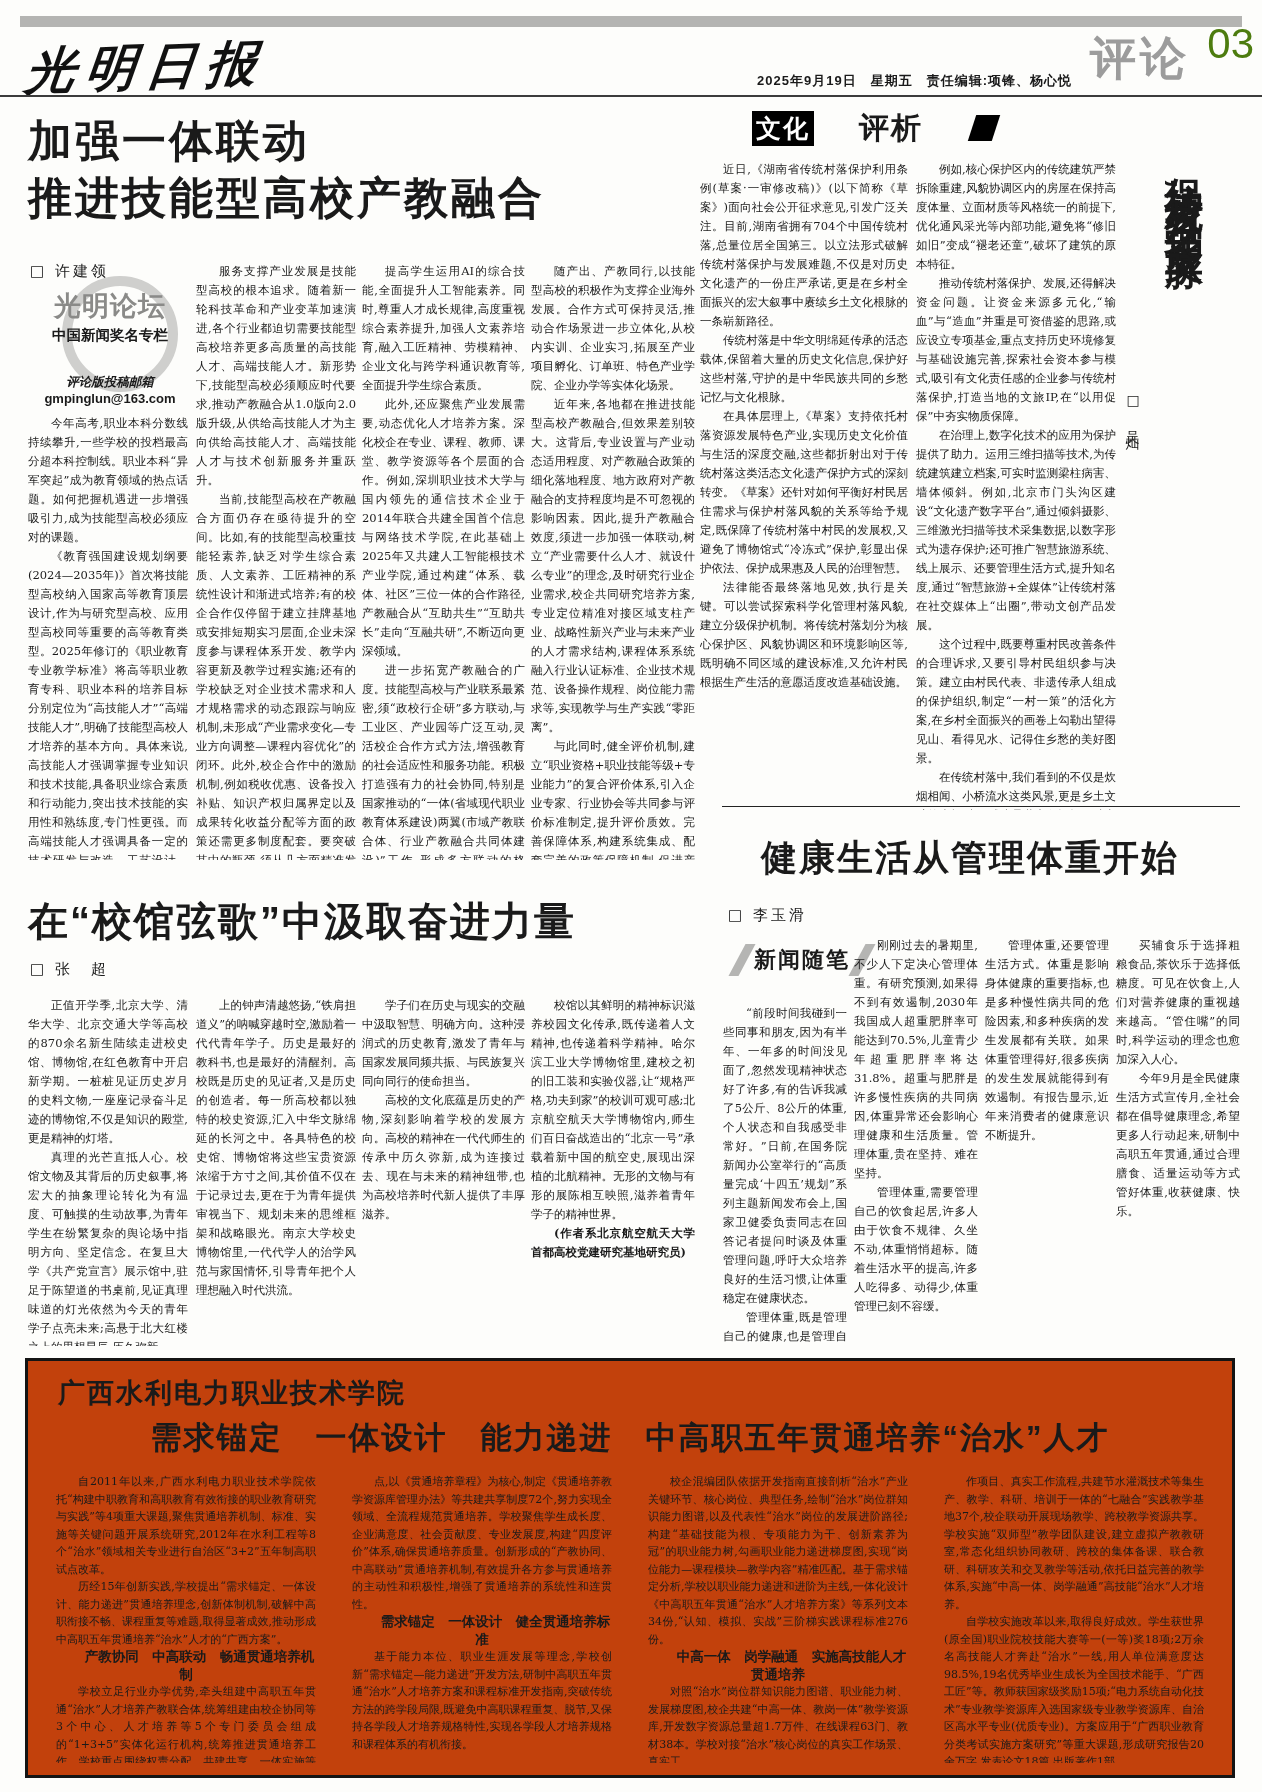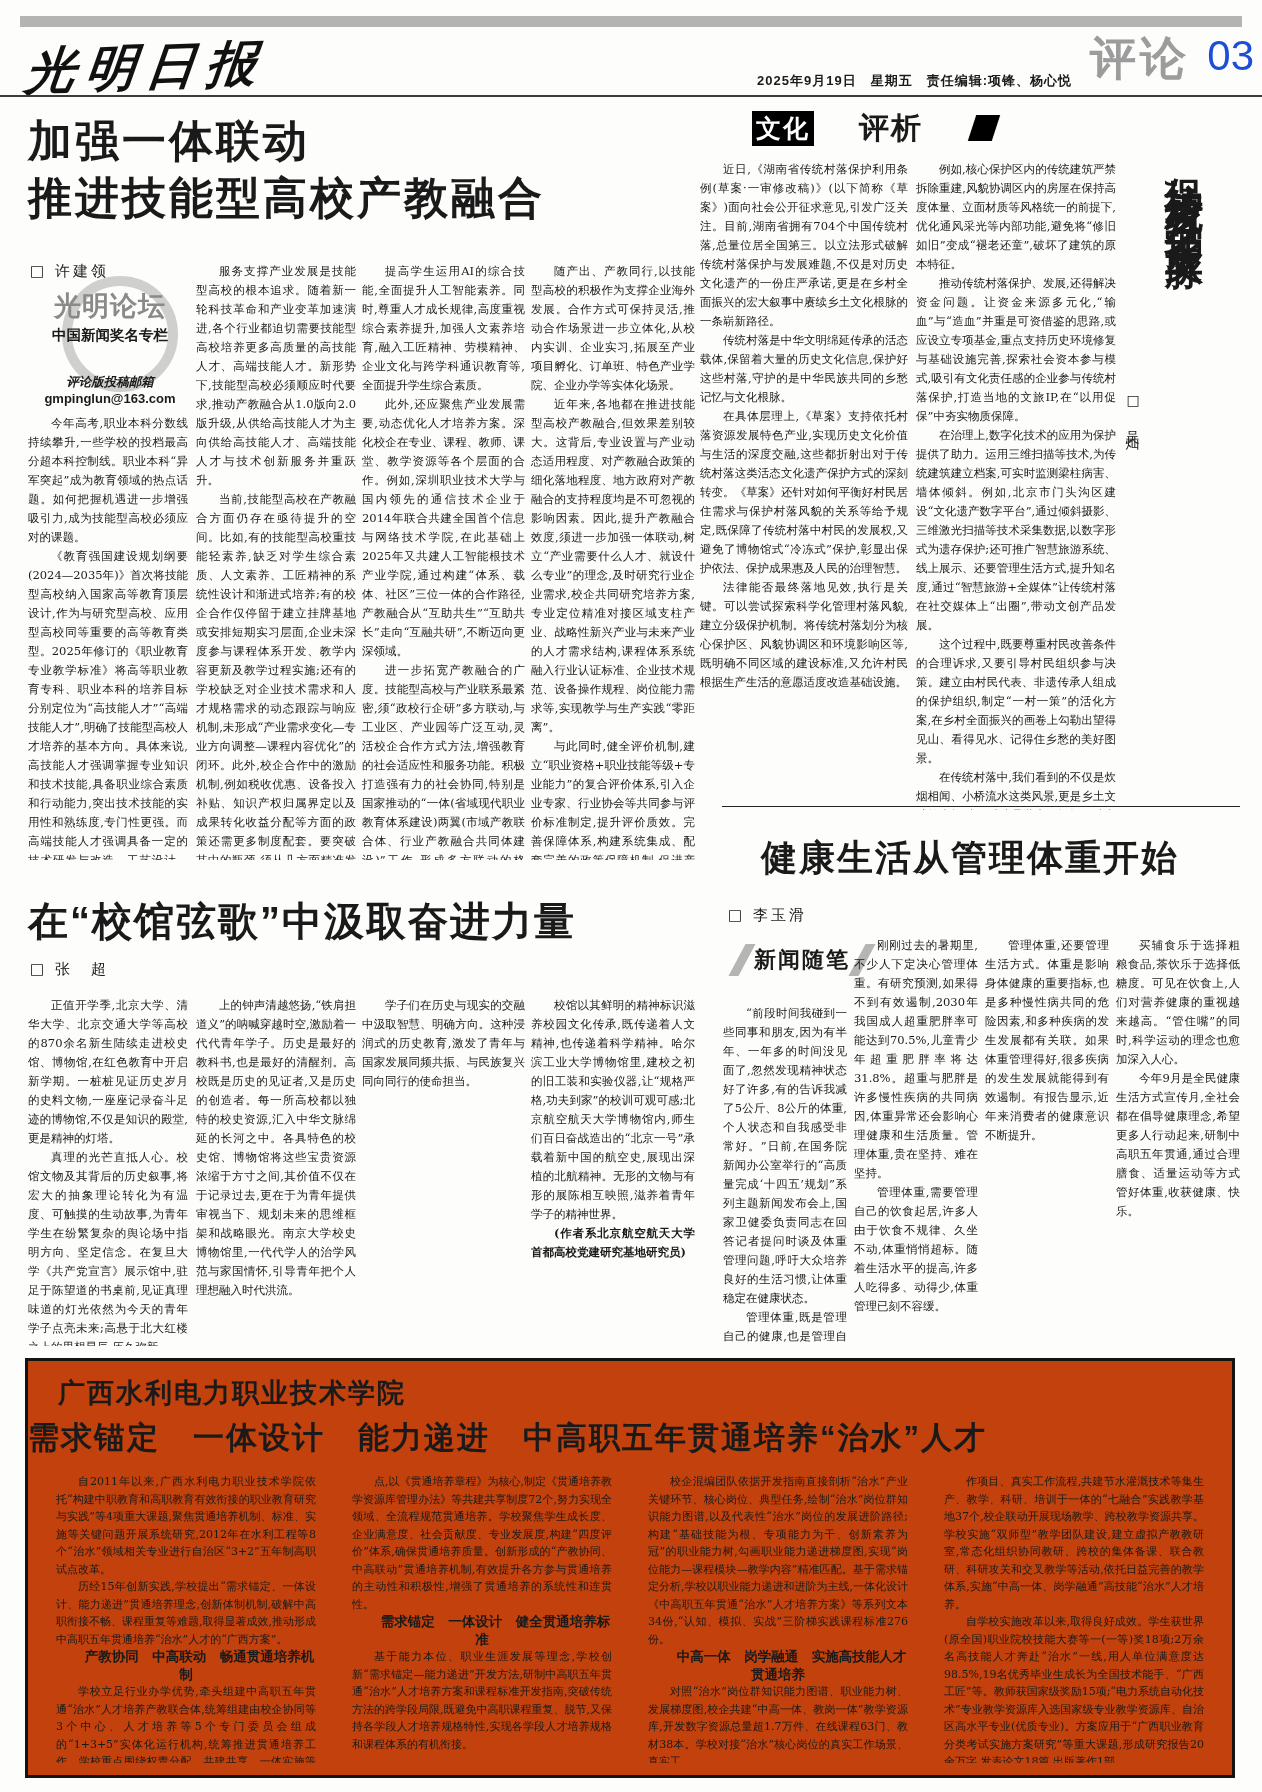--- a/index.html
+++ b/index.html
@@ -6,21 +6,21 @@
   .page{position:relative;width:1262px;height:1792px;margin:0 auto;background:#fdfdfb;
         font-family:"DejaVu Serif","Liberation Serif",serif;color:#1a1a1a;overflow:hidden;}
   
   .topbar{position:absolute;left:20px;right:20px;top:16px;height:11px;background:#b4b4b2;}
   .logo{position:absolute;left:26px;top:34px;font-size:50px;font-weight:bold;font-style:italic;
         letter-spacing:10px;transform:skewX(-8deg) rotate(-2deg);color:#111;}
   .dateline{position:absolute;right:190px;top:72px;font-size:13px;font-weight:bold;
         font-family:"Liberation Sans",sans-serif;letter-spacing:1px;}
   .section-name{position:absolute;right:72px;top:28px;font-size:46px;font-weight:900;color:#9c9c9c;
         font-family:"Liberation Sans",sans-serif;letter-spacing:4px;}
-  .page-num{position:absolute;right:8px;top:32px;font-size:42px;color:#1d4ed8;
+  .page-num{position:absolute;right:8px;top:20px;font-size:42px;color:#4d7c0f;
         font-family:"Liberation Sans",sans-serif;}
   .mast-rule{position:absolute;left:0;right:0;top:95px;height:2px;background:#3c3c3c;}
   
   .col{position:absolute;overflow:hidden;font-size:11.5px;line-height:19px;text-align:justify;}
   .col p{margin:0;text-indent:2em;}
   .col p.note{font-weight:bold;text-indent:2em;}
   .byline{position:absolute;font-size:15px;letter-spacing:3px;}
   
   #a1-head{position:absolute;left:28px;top:112px;width:640px;font-size:44px;font-weight:900;
         line-height:1.3;font-family:"Liberation Sans",sans-serif;letter-spacing:3px;}
@@ -74,21 +74,21 @@
   #a2-byline{left:30px;top:960px;}
   #a2c1{left:28px;top:996px;width:160px;height:350px;}
   #a2c2{left:196px;top:996px;width:160px;height:350px;}
   #a2c3{left:362px;top:996px;width:163px;height:350px;}
   #a2c4{left:531px;top:996px;width:164px;height:350px;}
   
   #ad{position:absolute;left:25px;top:1358px;width:1204px;height:414px;border:3px solid #141414;
         background:#c2410c;}
   #ad .school{position:absolute;left:30px;top:14px;font-size:27px;font-weight:900;
         font-family:"Liberation Sans",sans-serif;letter-spacing:2px;}
-  #ad .headline{position:absolute;left:0;right:0;top:56px;font-size:31px;
+  #ad .headline{position:absolute;left:0;right:0;top:56px;text-align:center;font-size:31px;
         font-weight:900;font-family:"Liberation Sans",sans-serif;letter-spacing:2px;}
   #ad .cols{position:absolute;left:28px;top:112px;right:28px;bottom:12px;display:flex;gap:36px;}
   #ad .acol{flex:1;overflow:hidden;font-size:11px;line-height:17.5px;text-align:justify;}
   #ad .acol p{margin:0;text-indent:2em;}
   #ad .subhead{font-size:13.5px;font-weight:900;text-align:center;margin:9px 0;text-indent:0;
         font-family:"Liberation Sans",sans-serif;}
   #ad .credits{text-align:right;text-indent:0;font-size:11px;margin-top:4px;}
 </style>
 </head>
 <body>
@@ -189,20 +189,21 @@
   <div class="byline" id="a2-byline">□ 张　超</div>
   <div class="col" id="a2c1">
     <p>正值开学季,北京大学、清华大学、北京交通大学等高校的870余名新生陆续走进校史馆、博物馆,在红色教育中开启新学期。一桩桩见证历史岁月的史料文物,一座座记录奋斗足迹的博物馆,不仅是知识的殿堂,更是精神的灯塔。</p>
     <p>真理的光芒直抵人心。校馆文物及其背后的历史叙事,将宏大的抽象理论转化为有温度、可触摸的生动故事,为青年学生在纷繁复杂的舆论场中指明方向、坚定信念。在复旦大学《共产党宣言》展示馆中,驻足于陈望道的书桌前,见证真理味道的灯光依然为今天的青年学子点亮未来;高悬于北大红楼之上的思想星辰,历久弥新。</p>
   </div>
   <div class="col" id="a2c2">
     <p>上的钟声清越悠扬,“铁肩担道义”的呐喊穿越时空,激励着一代代青年学子。历史是最好的教科书,也是最好的清醒剂。高校既是历史的见证者,又是历史的创造者。每一所高校都以独特的校史资源,汇入中华文脉绵延的长河之中。各具特色的校史馆、博物馆将这些宝贵资源浓缩于方寸之间,其价值不仅在于记录过去,更在于为青年提供审视当下、规划未来的思维框架和战略眼光。南京大学校史博物馆里,一代代学人的治学风范与家国情怀,引导青年把个人理想融入时代洪流。</p>
   </div>
   <div class="col" id="a2c3">
     <p>学子们在历史与现实的交融中汲取智慧、明确方向。这种浸润式的历史教育,激发了青年与国家发展同频共振、与民族复兴同向同行的使命担当。</p>
+    <p>高校的文化底蕴是历史的产物,深刻影响着学校的发展方向。高校的精神在一代代师生的传承中历久弥新,成为连接过去、现在与未来的精神纽带,也为高校培养时代新人提供了丰厚滋养。</p>
   </div>
   <div class="col" id="a2c4">
     <p>校馆以其鲜明的精神标识滋养校园文化传承,既传递着人文精神,也传递着科学精神。哈尔滨工业大学博物馆里,建校之初的旧工装和实验仪器,让“规格严格,功夫到家”的校训可观可感;北京航空航天大学博物馆内,师生们百日奋战造出的“北京一号”承载着新中国的航空史,展现出深植的北航精神。无形的文物与有形的展陈相互映照,滋养着青年学子的精神世界。</p>
     <p class="note">(作者系北京航空航天大学首都高校党建研究基地研究员)</p>
   </div>
 
   <div id="ad">
     <div class="school">广西水利电力职业技术学院</div>
     <div class="headline">需求锚定　一体设计　能力递进　中高职五年贯通培养“治水”人才</div>
     <div class="cols">

